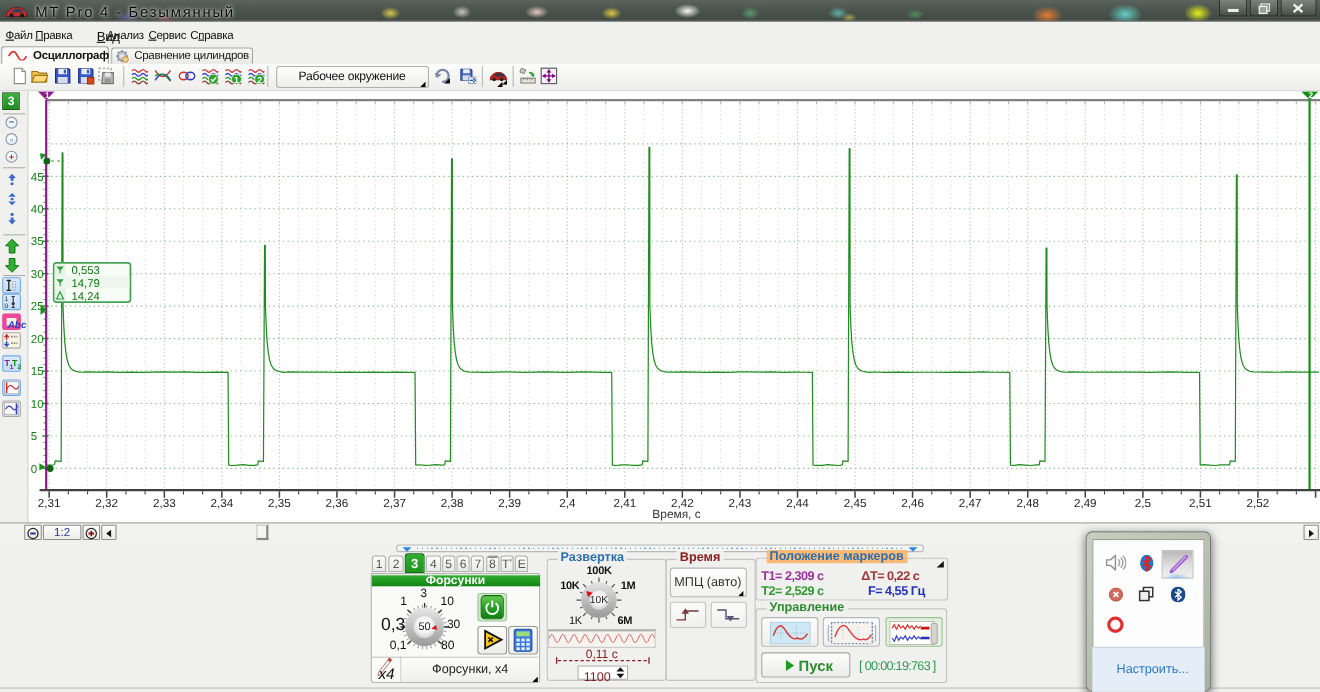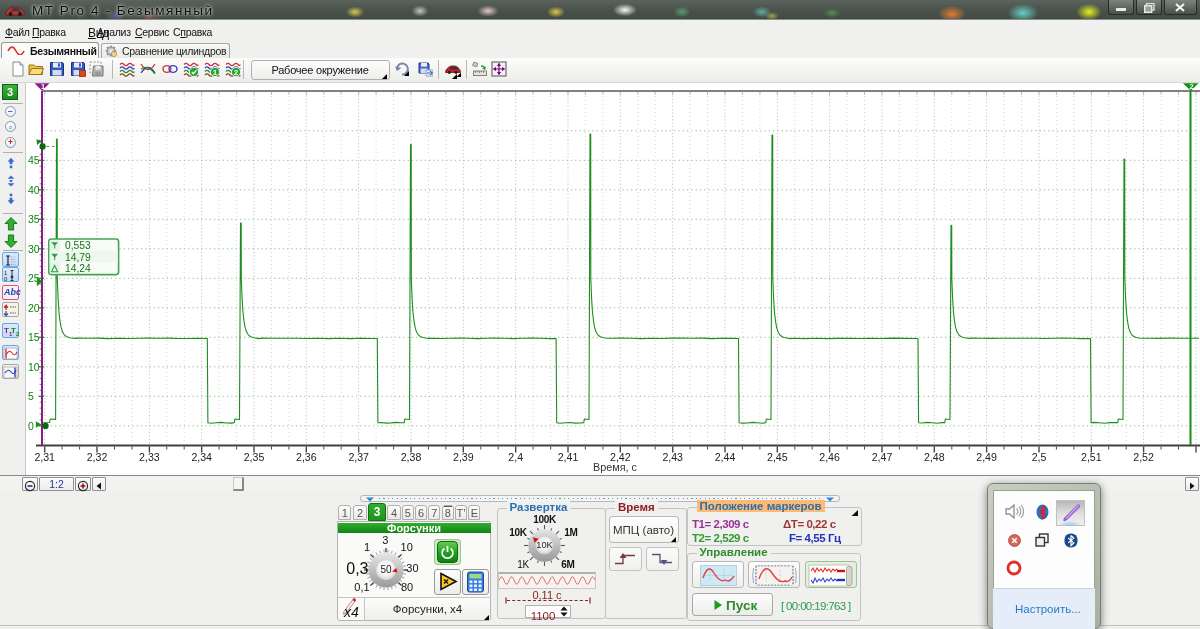--- a/index.html
+++ b/index.html
@@ -37,21 +37,21 @@
 <span style="position:absolute;left:88px;top:4.5px;font-size:12px;letter-spacing:-0.3px;color:#111"><u>В</u>ид</span>
 <span style="position:absolute;left:97px;top:4.5px;font-size:10.5px;letter-spacing:-0.3px;color:#111"><u>А</u>нализ</span>
 <span style="position:absolute;left:135px;top:4.5px;font-size:10.5px;letter-spacing:-0.3px;color:#111"><u>С</u>ервис</span>
 <span style="position:absolute;left:173px;top:4.5px;font-size:10.5px;letter-spacing:-0.3px;color:#111">С<u>п</u>равка</span>
 </div>
 <div class="abs" style="left:0;top:42px;width:1200px;height:16px;background:#f0f0ee">
 <div class="abs" style="left:1px;top:0px;width:98px;height:17px;background:#fbfbfa;border:1px solid #989898;border-bottom:none;border-radius:3px 3px 0 0"></div>
 <svg style="position:absolute;left:7px;top:4px" width="18" height="9" viewBox="0 0 18 9">
       <path d="M1,5 q4,-8 8,0 t8,0" fill="none" stroke="#e03030" stroke-width="1.6"></path>
     </svg>
-<span style="position:absolute;left:30px;top:2.5px;font-size:10.5px;font-weight:bold;color:#111;letter-spacing:-0.3px">Безымянный</span>
+<span style="position:absolute;left:30px;top:2.5px;font-size:10.5px;font-weight:bold;color:#111;letter-spacing:-0.3px">Осциллограф</span>
 <div class="abs" style="left:101px;top:1px;width:129px;height:16px;background:linear-gradient(#f8f8f6,#e9e9e7);border:1px solid #a8a8a8;border-bottom:1px solid #989898;border-radius:3px 3px 0 0"></div>
 <svg style="position:absolute;left:105px;top:3px" width="13" height="13" viewBox="0 0 13 13">
       <circle cx="6" cy="6" r="4.2" fill="#c0c4cc" stroke="#808898" stroke-width="1"></circle>
       <circle cx="6" cy="6" r="1.8" fill="#e8eaf0"></circle>
       <path d="M6,0.5 v2 M6,9.5 v2 M0.5,6 h2 M9.5,6 h2 M2,2 l1.4,1.4 M8.6,8.6 l1.4,1.4 M10,2 l-1.4,1.4 M3.4,8.6 L2,10" stroke="#808898" stroke-width="1.2"></path>
       <circle cx="9" cy="9" r="2.6" fill="rgba(250,220,150,0.8)" stroke="#c08828" stroke-width="0.9"></circle>
     </svg>
 <span style="position:absolute;left:122px;top:3px;font-size:10.5px;letter-spacing:-0.3px;color:#222">Сравнение цилиндров</span>
 </div>
 <div class="abs" style="left:0;top:58px;width:1200px;height:25px;background:linear-gradient(#fcfcfa,#ededeb);border-bottom:1px solid #d8d8d6">
@@ -196,21 +196,21 @@
 <div class="abs" style="left:2px;top:252px;width:17px;height:15px;background:linear-gradient(#dceafc,#c2dcf8);border:1px solid #6aa6e8;border-radius:2px"><svg width="15" height="13" viewBox="0 0 15 13">
       <path d="M3,2 h4 M5,2 v9 M3,11 h4" stroke="#222" stroke-width="1.2" fill="none"></path>
       <path d="M8,3 h5 M8,5.5 h5 M8,8 h5 M8,10.5 h5" stroke="#999" stroke-width="1" stroke-dasharray="1 1.4"></path>
     </svg></div>
 <div class="abs" style="left:2px;top:267px;width:17px;height:15px;background:linear-gradient(#dceafc,#c2dcf8);border:1px solid #6aa6e8;border-radius:2px"><svg width="15" height="13" viewBox="0 0 15 13">
       <text x="1" y="6" font-size="6" fill="#222" font-family="Liberation Sans">1</text>
       <text x="1" y="12" font-size="6" fill="#222" font-family="Liberation Sans">0</text>
       <path d="M9,1.5 v10 M7.5,1.5 h3 M7.5,11.5 h3" stroke="#333" stroke-width="1"></path>
       <circle cx="9" cy="8" r="1.4" fill="#333"></circle>
     </svg></div>
-<div class="abs" style="left:2px;top:284.5px;width:17px;height:15px;background:#f6f3e4;border:1px solid #ec4899;border-radius:2px">
+<div class="abs" style="left:2px;top:284.5px;width:17px;height:15px;background:#f6f3e4;border:4px solid #ec4899;border-radius:2px">
     <text style="position:absolute;left:1px;top:1px;font-size:9px;font-weight:bold;color:#2244cc;font-style:italic">Abc</text>
   </div>
 <div class="abs" style="left:2px;top:301.5px;width:17px;height:15px;background:#f6f3e4;border:1px solid #a8a8a8;border-radius:2px"><svg width="15" height="13" viewBox="0 0 15 13">
       <path d="M3,6 V1.5 l-2,2 m2,-2 l2,2" stroke="#c03030" stroke-width="1.3" fill="none"></path>
       <path d="M3,7 v4.5 l-2,-2 m2,2 l2,-2" stroke="#3050c0" stroke-width="1.3" fill="none"></path>
       <path d="M7,3 h6 M7,9 h6" stroke="#888" stroke-width="1.6" stroke-dasharray="1.5 1"></path>
     </svg></div>
 <div class="abs" style="left:2px;top:322.5px;width:17px;height:15px;background:linear-gradient(#dceafc,#c2dcf8);border:1px solid #6aa6e8;border-radius:2px">
     <text style="position:absolute;left:1px;top:2px;font-size:8px;font-weight:bold;color:#882288">T<sub style="font-size:6px">1</sub></text>
     <text style="position:absolute;left:8px;top:2px;font-size:8px;font-weight:bold;color:#118811">T<sub style="font-size:6px">2</sub></text>

